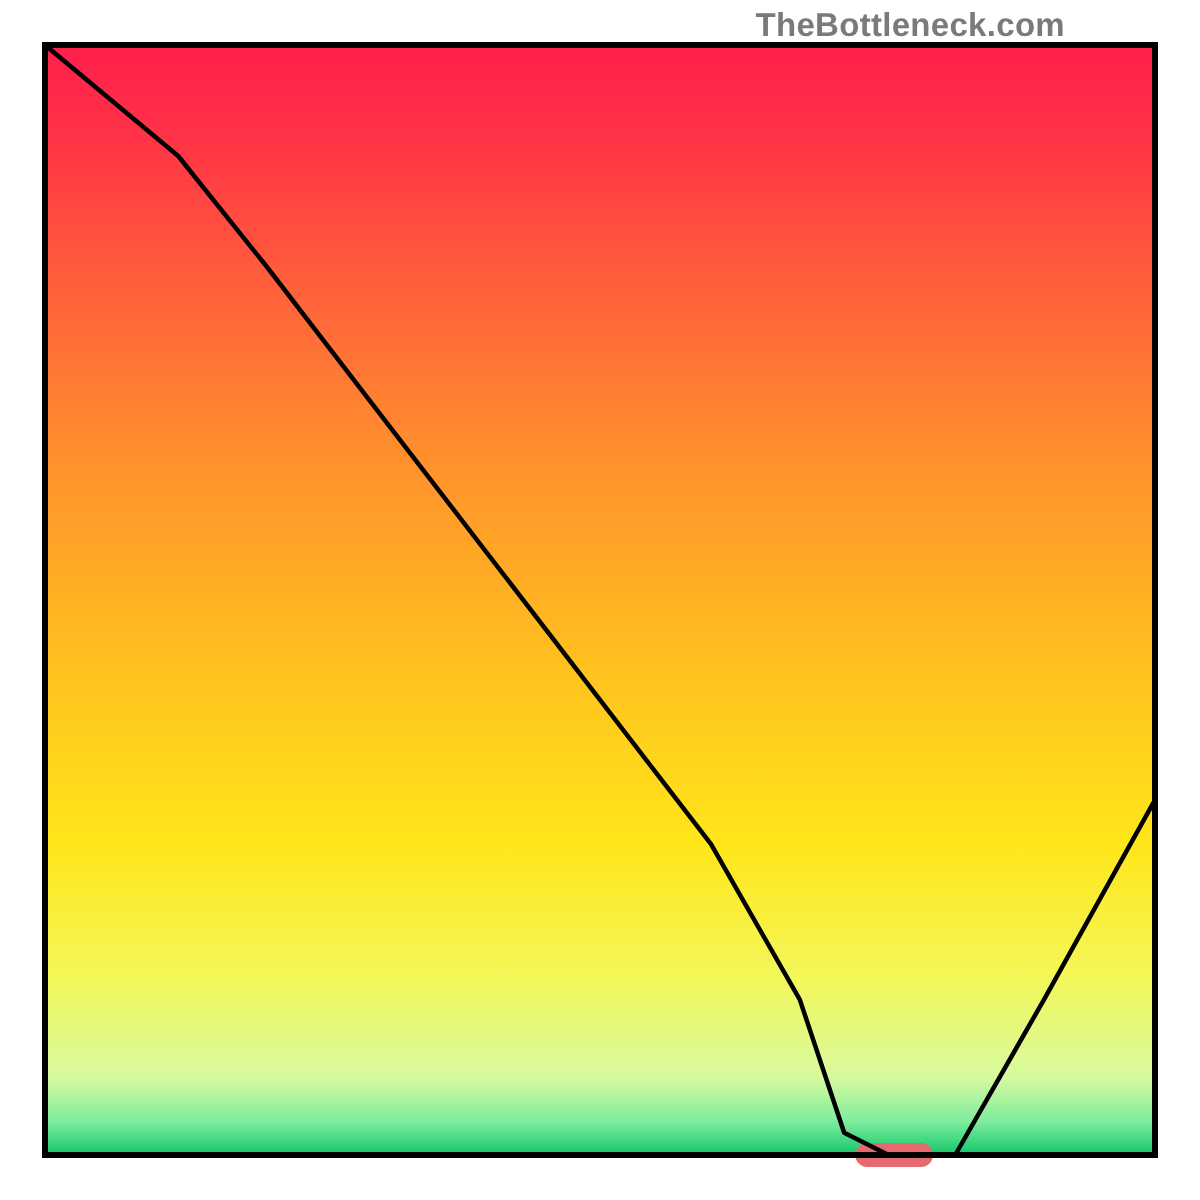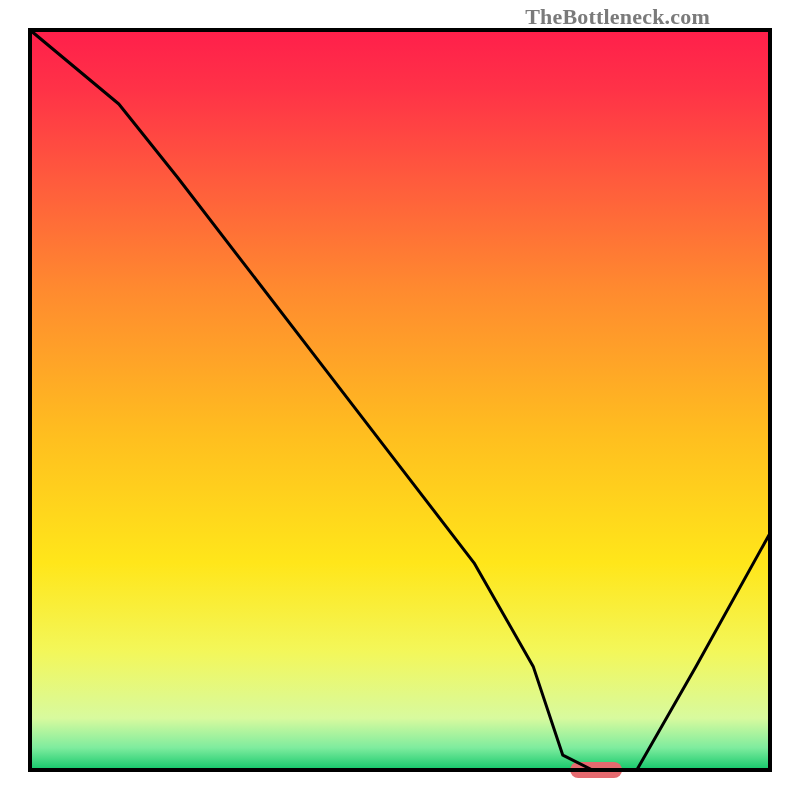--- a/index.html
+++ b/index.html
@@ -8,21 +8,20 @@
     width: 800px;
     height: 800px;
     overflow: hidden;
     font-family: Arial, Helvetica, sans-serif;
     background: #fff;
   }
   .chart-wrap {
     position: relative;
     width: 728px;
     height: 800px;
-    font-family: Liberation Serif, serif;
   }
   .watermark {
     position: absolute;
     top: 4px;
     right: 18px;
     font-size: 22px;
     font-weight: 600;
     color: #7a7a7a;
     letter-spacing: 0.2px;
   }

